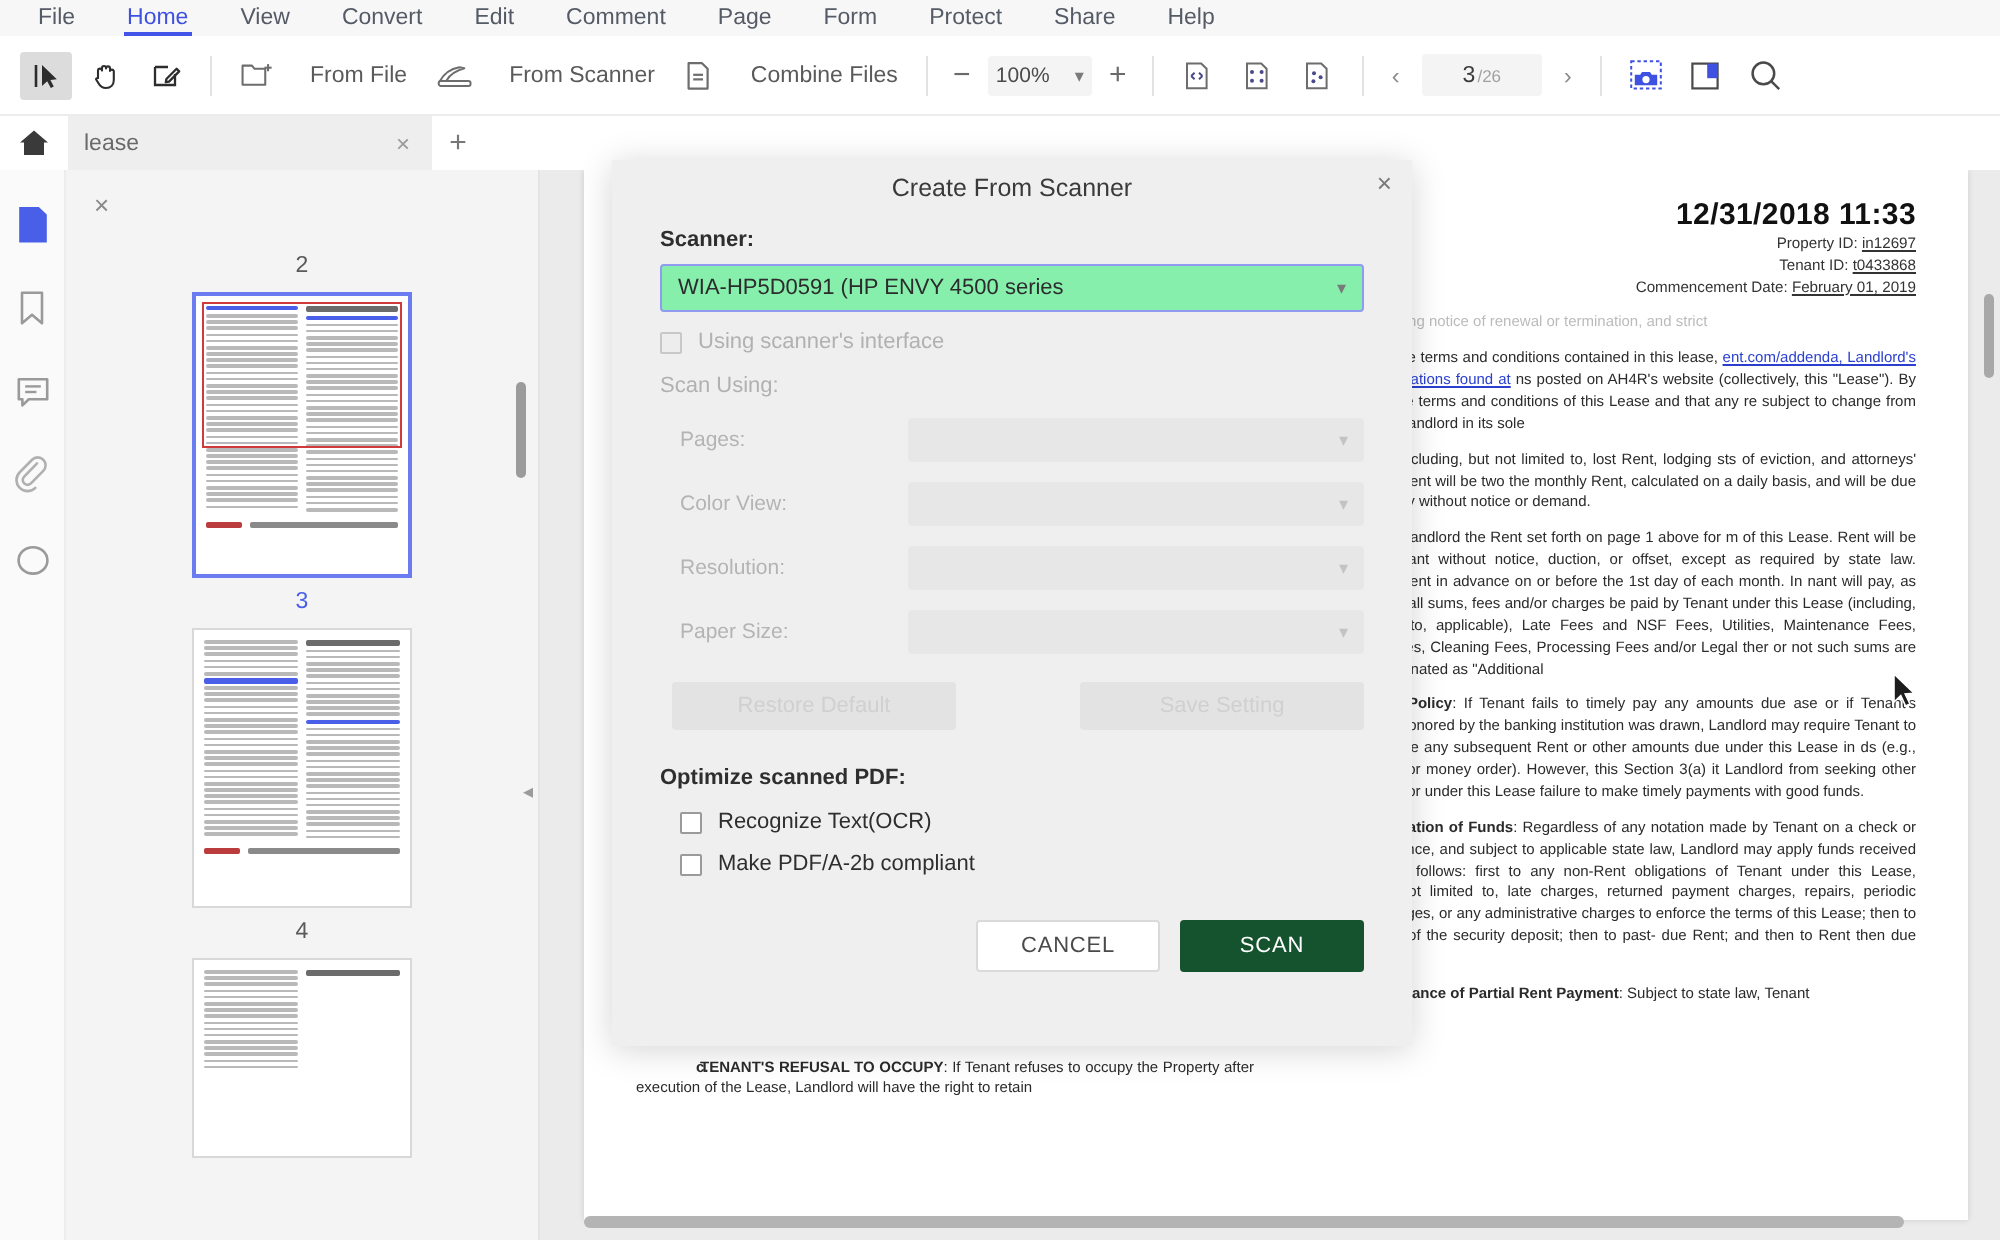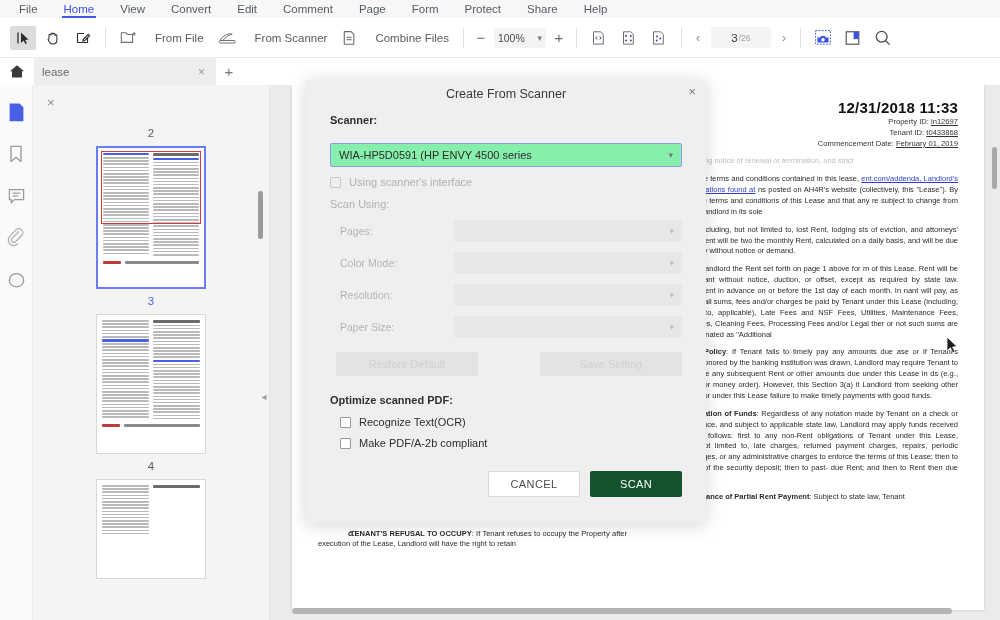--- a/index.html
+++ b/index.html
@@ -180,21 +180,21 @@
   }
   .dlg-title {
     height: 28px; display: flex; align-items: center; justify-content: center;
     position: relative; font-size: 12.5px; color: #3a3a3a;
   }
   .dlg-close {
     position: absolute; right: 10px; top: 5px; font-size: 13px;
     color: #7a7a7a; cursor: pointer; line-height: 1;
   }
   .dlg-body { padding: 6px 24px 0 24px; }
-  .fld-label { font-size: 11px; color: #2e2e2e; font-weight: bold; margin-bottom: 17px; }
+  .fld-label { font-size: 11px; color: #2e2e2e; font-weight: bold; margin-bottom: 6px; }
   .fld-label.dim { color: #b1b1b1; font-weight: normal; }
   .sel-box {
     height: 24px; background: #86efac; border: 1px solid #8e9bef; border-radius: 2px;
     display: flex; align-items: center; padding: 0 8px;
     font-size: 11px; color: #2c2c2c; cursor: pointer;
   }
   .sel-box .val { flex: 1; white-space: nowrap; overflow: hidden; }
   .caret { color: #7a7a7a; font-size: 9px; }
   .chk-row { display: flex; align-items: center; gap: 8px; margin: 9px 0; }
   .chk {
@@ -713,21 +713,21 @@
 
       <div class="fld-label dim" style="margin:10px 0 10px 0;">Scan Using:</div>
 
       <div class="dim-row">
         <span class="lbl">Pages:</span>
         <span class="dim-sel">
             <span class="caret">▾</span>
           </span>
       </div>
       <div class="dim-row">
-        <span class="lbl">Color Mode:</span>
+        <span class="lbl">Color View:</span>
         <span class="dim-sel">
             <span class="caret">▾</span>
           </span>
       </div>
       <div class="dim-row">
         <span class="lbl">Resolution:</span>
         <span class="dim-sel">
             <span class="caret">▾</span>
           </span>
       </div>

